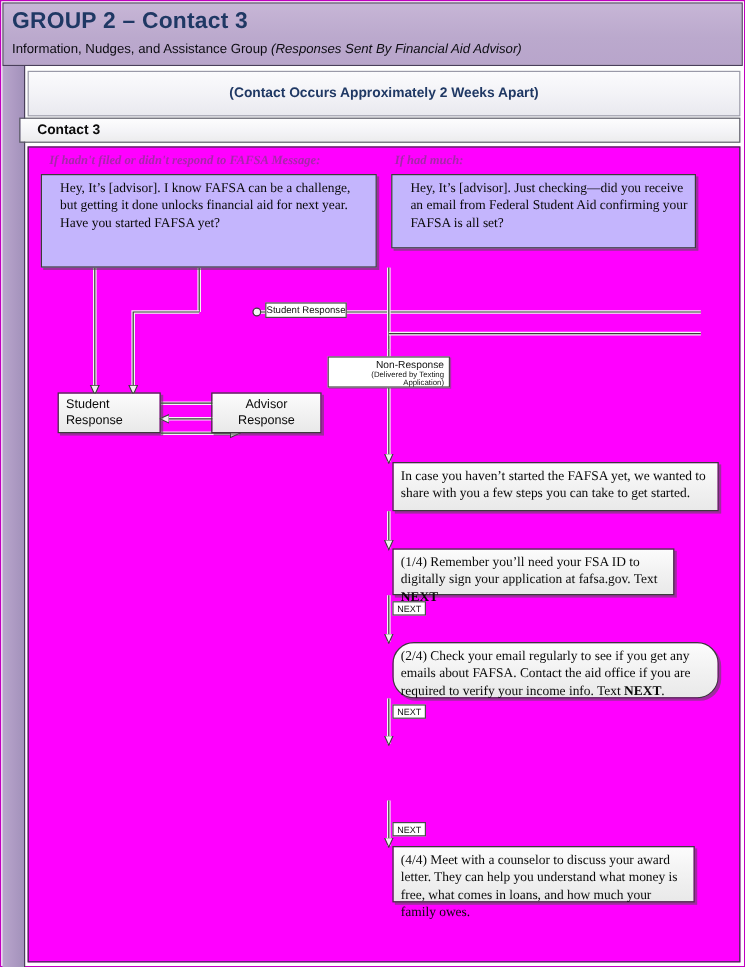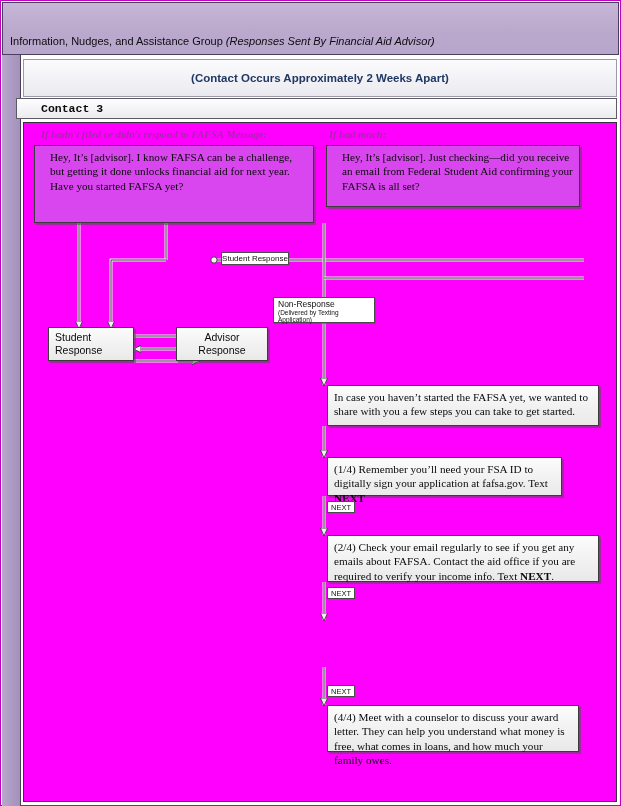--- a/index.html
+++ b/index.html
@@ -60,42 +60,42 @@
 
   
   .contactbar{
     position:absolute;left:15px;top:97px;width:601px;height:21px;
     background:linear-gradient(180deg,#fdfdfe 0%, #f3f3f6 60%, #ececed 100%);
     border:1px solid #5b5b66;
     box-sizing:border-box;
     display:flex;align-items:center;
   }
   .contactbar span{
-    font-family:Liberation Mono, monospace;
-    font-weight:bold;font-size:11.5px;color:#0b0b0b;padding-left:24px;
+    font-family:Liberation Sans, sans-serif;
+    font-weight:bold;font-size:11.5px;color:#0b0b0b;padding-left:14px;
   }
 
   
   .canvas{
     position:absolute;left:22px;top:121px;width:594px;height:680px;
     background:#ff00ff;
     border:1px solid #3a2f45;
     box-sizing:border-box;
   }
 
   
   .fbox{
     position:absolute;box-sizing:border-box;
     border:1px solid #3b3b3b;
     box-shadow:2px 2px 0 rgba(80,80,80,.55);
     font-size:11.2px;line-height:1.28;
     color:#0a0a0a;
     padding:4px 6px;
   }
-  .msg-blue{ background:#d946ef;padding-left:15px; }
+  .msg-blue{ background:#c4b5fd;padding-left:15px; }
   .msg-gray{
     background:linear-gradient(180deg,#fcfcfc 0%, #f2f2f2 50%, #e9e9e9 100%);
   }
 
   
   .cap{
     position:absolute;
     font-family:"Liberation Serif", serif;
     font-style:italic;font-weight:bold;font-size:10.5px;
     color:#5d4a66;
@@ -113,37 +113,38 @@
     display:flex;align-items:center;justify-content:center;
     padding:0 2px;white-space:nowrap;
   }
   .tag.nxt{font-size:7.5px;}
 
   .nonresp{
     position:absolute;box-sizing:border-box;
     background:#ffffff;border:1px solid #4a4a4a;
     box-shadow:1px 1px 0 rgba(90,90,90,.5);
     font-family:"Liberation Sans", sans-serif;
-    text-align:left;color:#111;
+    text-align:right;color:#111;
     padding:2px 4px 3px 4px;
   }
   .nonresp .t1{font-size:8.5px;line-height:1.1;}
   .nonresp .t2{font-size:6.5px;line-height:1.1;}
 
   
   .wires{position:absolute;left:0;top:0;width:594px;height:680px;pointer-events:none;}
 
   b{font-weight:bold;}
 </style>
 </head>
 <body>
 
 <div id="page">
 
   <div class="hdr">
+    <div class="hdr-title">GROUP 2 – Contact 3</div>
     <div class="hdr-sub"><span>Information, Nudges, and Assistance Group </span><i>(Responses Sent By Financial Aid Advisor)</i></div>
   </div>
 
   <div class="rail"></div>
 
   <div class="banner">
     <span>(Contact Occurs Approximately 2 Weeks Apart)</span>
   </div>
 
   <div class="contactbar">
@@ -219,21 +220,21 @@
 
     <div class="fbox msg-gray" style="left:24px;top:204px;width:86px;height:34px;display:flex;align-items:center;justify-content:center;font-family:'Liberation Sans',sans-serif;font-size:10.5px;">Student Response</div>
 
     <div class="fbox msg-gray" style="left:152px;top:204px;width:92px;height:34px;display:flex;align-items:center;justify-content:center;font-family:'Liberation Sans',sans-serif;font-size:10.5px;text-align:center;">Advisor Response</div>
 
     <div class="fbox msg-gray" style="left:303px;top:262px;width:272px;height:41px;">In case you haven’t started the FAFSA yet, we wanted to share with you a few steps you can take to get started.</div>
 
     <div class="fbox msg-gray" style="left:303px;top:334px;width:235px;height:39px;"><span>(1/4) Remember you’ll need your FSA ID to digitally sign your application at fafsa.gov.  Text </span><b>NEXT</b><span></span></div>
     <div class="tag nxt" style="left:303px;top:378px;width:28px;height:12px;">NEXT</div>
 
-    <div class="fbox msg-gray" style="left:303px;top:412px;width:272px;height:47px;"><span>(2/4) Check your email regularly to see if you get any emails about FAFSA. Contact the aid office if you are required to verify your income info. Text </span><b>NEXT</b><span>.</span></div>
+    <div class="fbox msg-gray" style="left:303px;top:412px;width:272px;height:47px;border-radius:18px;"><span>(2/4) Check your email regularly to see if you get any emails about FAFSA. Contact the aid office if you are required to verify your income info. Text </span><b>NEXT</b><span>.</span></div>
     <div class="tag nxt" style="left:303px;top:464px;width:28px;height:12px;">NEXT</div>
 
     <div class="tag nxt" style="left:303px;top:562px;width:28px;height:12px;">NEXT</div>
 
     <div class="fbox msg-gray" style="left:303px;top:582px;width:252px;height:47px;">(4/4) Meet with a counselor to discuss your award letter. They can help you understand what money is free, what comes in loans, and how much your family owes.</div>
 
   </div>
 </div>
 
 </body></html>

